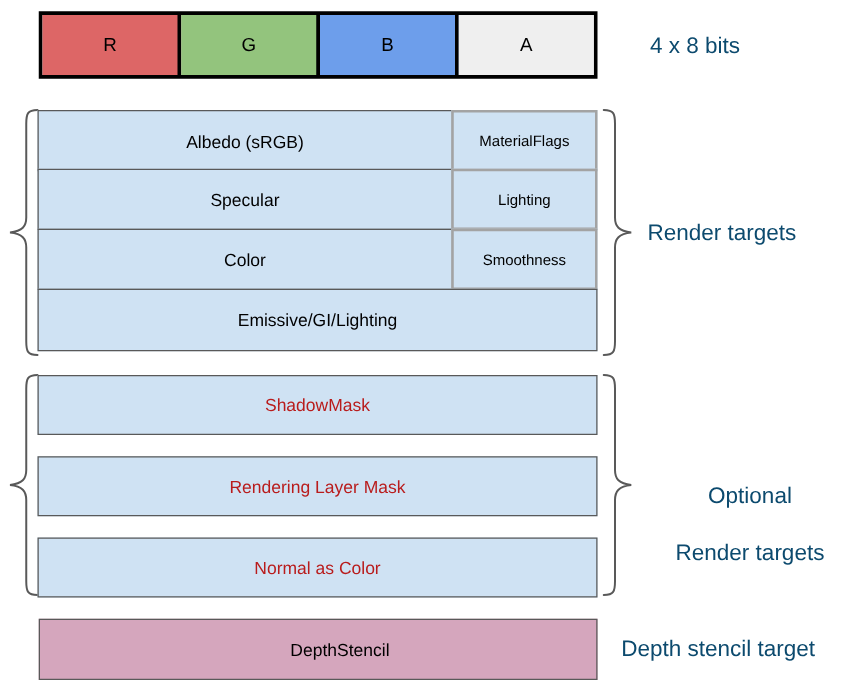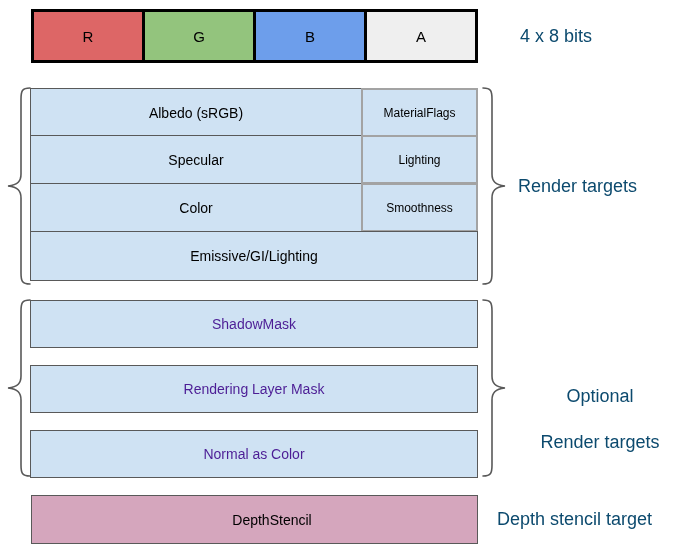--- a/index.html
+++ b/index.html
@@ -41,21 +41,21 @@
   .channel-cell:last-child { border-right: none; }
 
   
   .gbox {
     background: #cfe2f3;
     border: 1px solid #595959;
     display: flex;
     align-items: center;
     justify-content: center;
     font-size: 14px;
-    color: #4c1d95;
+    color: #b91c1c;
     box-sizing: border-box;
   }
 
   
   #rt-grid {
     left: 30px;
     top: 88px;
     width: 448px;
     height: 196px;
   }

